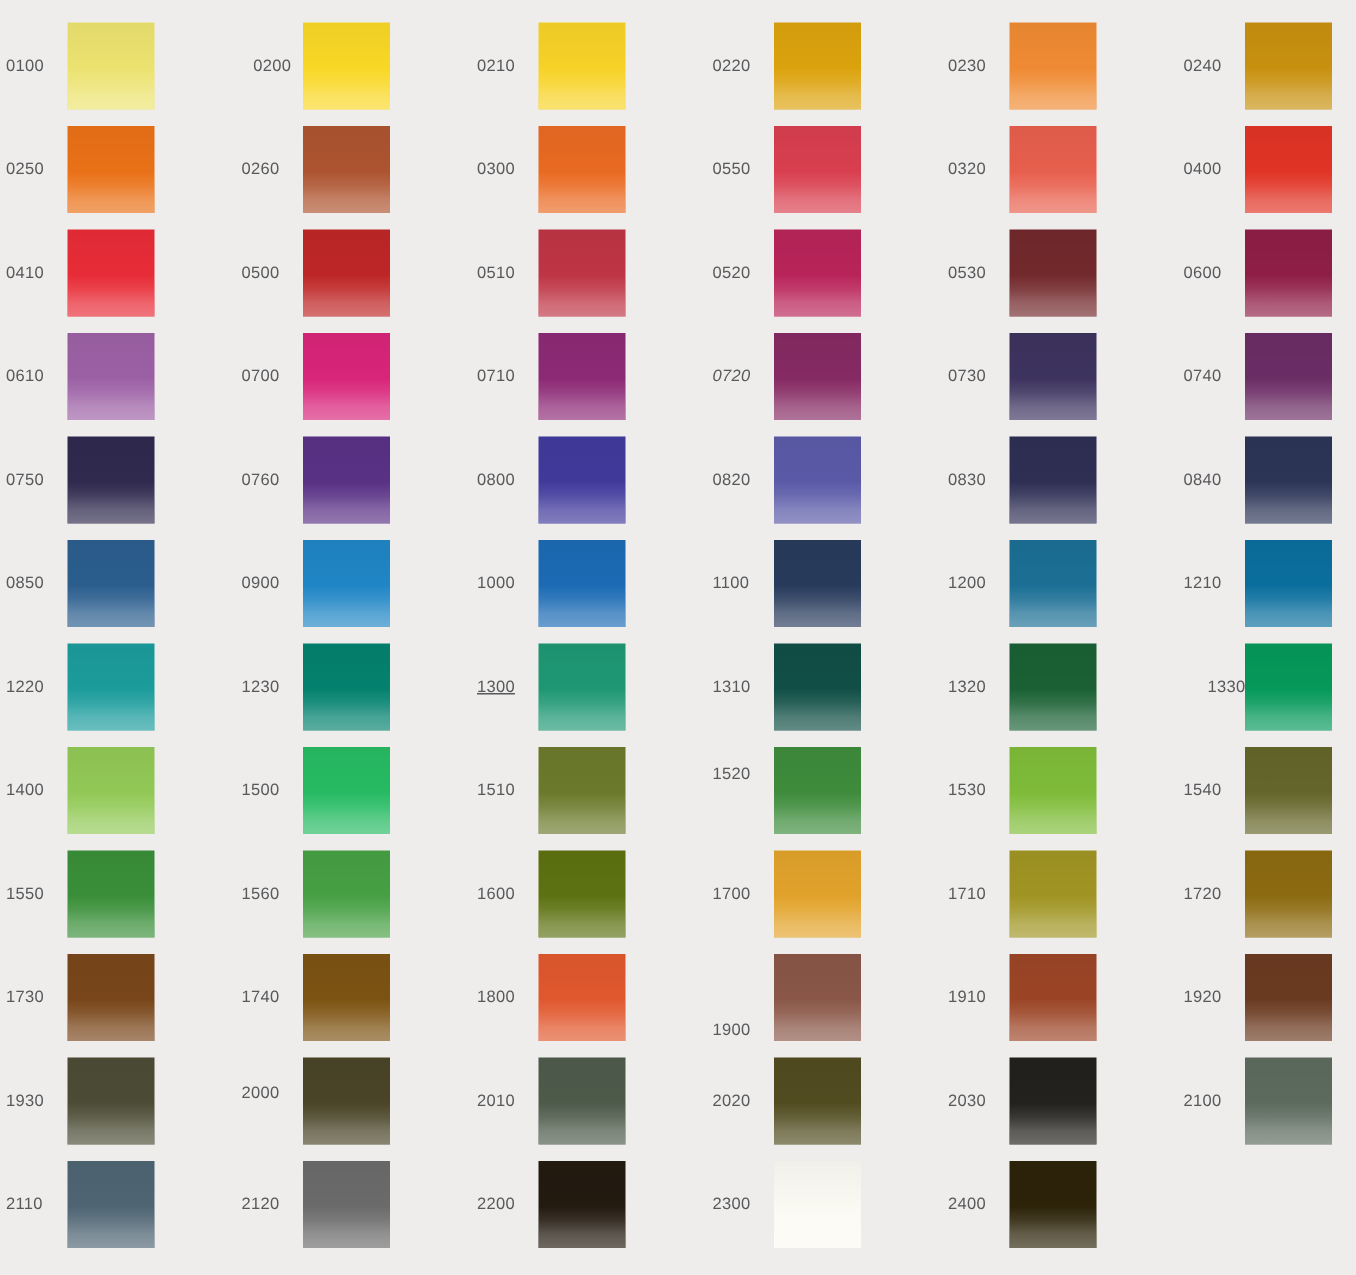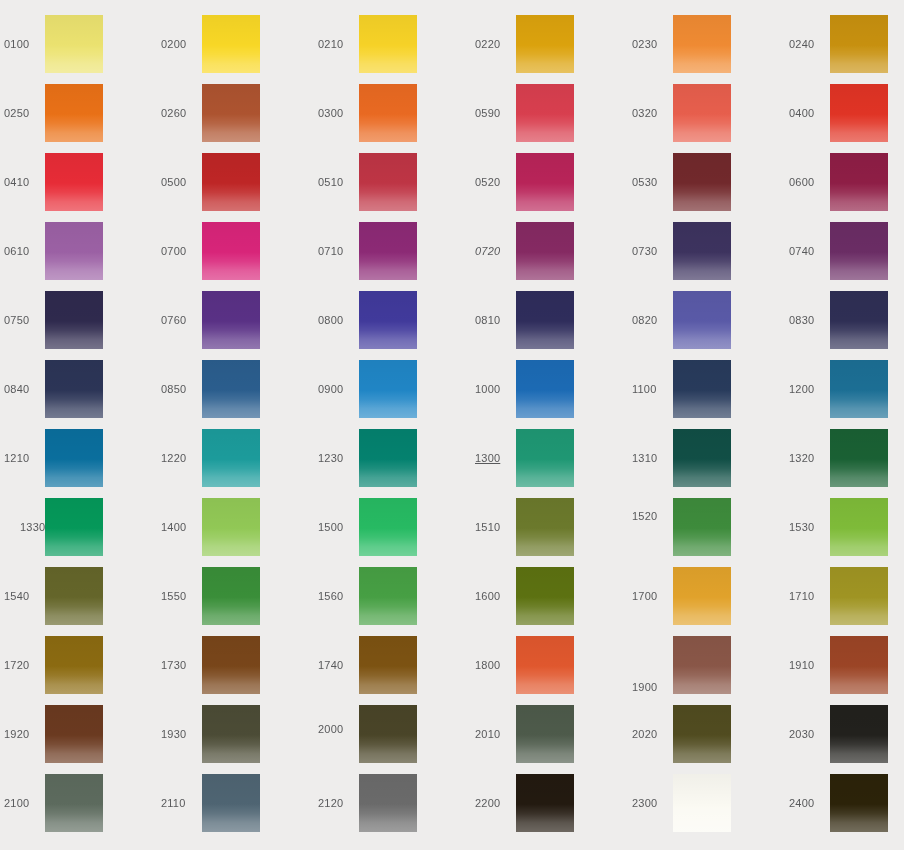--- a/index.html
+++ b/index.html
@@ -83,21 +83,21 @@
 </style>
 </head>
 <body style="background: rgb(238, 237, 236);">
 
 <div id="swatch-grid">
     <div class="swatch-cell">
       <div class="swatch-label" style="color: rgb(88, 89, 91);">0100</div>
       <div class="swatch-chip" style="background-color: rgb(236, 227, 112);"></div>
     </div>
     <div class="swatch-cell">
-      <div class="swatch-label" style="color: rgb(88, 89, 91);">0200</div>
+      <div class="swatch-label" style="color: rgb(88, 89, 91); text-align: center;">0200</div>
       <div class="swatch-chip" style="background-color: rgb(249, 216, 38);"></div>
     </div>
     <div class="swatch-cell">
       <div class="swatch-label" style="color: rgb(88, 89, 91);">0210</div>
       <div class="swatch-chip" style="background-color: rgb(247, 211, 39);"></div>
     </div>
     <div class="swatch-cell">
       <div class="swatch-label" style="color: rgb(88, 89, 91);">0220</div>
       <div class="swatch-chip" style="background-color: rgb(220, 163, 13);"></div>
     </div>
@@ -115,21 +115,21 @@
     </div>
     <div class="swatch-cell">
       <div class="swatch-label" style="color: rgb(88, 89, 91);">0260</div>
       <div class="swatch-chip" style="background-color: rgb(174, 84, 48);"></div>
     </div>
     <div class="swatch-cell">
       <div class="swatch-label" style="color: rgb(88, 89, 91);">0300</div>
       <div class="swatch-chip" style="background-color: rgb(234, 106, 34);"></div>
     </div>
     <div class="swatch-cell">
-      <div class="swatch-label" style="color: rgb(88, 89, 91);">0590</div>
+      <div class="swatch-label" style="color: rgb(88, 89, 91);">0550</div>
       <div class="swatch-chip" style="background-color: rgb(217, 63, 79);"></div>
     </div>
     <div class="swatch-cell">
       <div class="swatch-label" style="color: rgb(88, 89, 91);">0320</div>
       <div class="swatch-chip" style="background-color: rgb(232, 95, 77);"></div>
     </div>
     <div class="swatch-cell">
       <div class="swatch-label" style="color: rgb(88, 89, 91);">0400</div>
       <div class="swatch-chip" style="background-color: rgb(225, 52, 37);"></div>
     </div>
@@ -187,24 +187,20 @@
     </div>
     <div class="swatch-cell">
       <div class="swatch-label" style="color: rgb(88, 89, 91);">0760</div>
       <div class="swatch-chip" style="background-color: rgb(90, 49, 134);"></div>
     </div>
     <div class="swatch-cell">
       <div class="swatch-label" style="color: rgb(88, 89, 91);">0800</div>
       <div class="swatch-chip" style="background-color: rgb(65, 58, 156);"></div>
     </div>
     <div class="swatch-cell">
-      <div class="swatch-label" style="color: rgb(88, 89, 91);">0810</div>
-      <div class="swatch-chip" style="background-color: rgb(47, 45, 92);"></div>
-    </div>
-    <div class="swatch-cell">
       <div class="swatch-label" style="color: rgb(88, 89, 91);">0820</div>
       <div class="swatch-chip" style="background-color: rgb(90, 90, 168);"></div>
     </div>
     <div class="swatch-cell">
       <div class="swatch-label" style="color: rgb(88, 89, 91);">0830</div>
       <div class="swatch-chip" style="background-color: rgb(47, 47, 85);"></div>
     </div>
     <div class="swatch-cell">
       <div class="swatch-label" style="color: rgb(88, 89, 91);">0840</div>
       <div class="swatch-chip" style="background-color: rgb(44, 53, 87);"></div>

